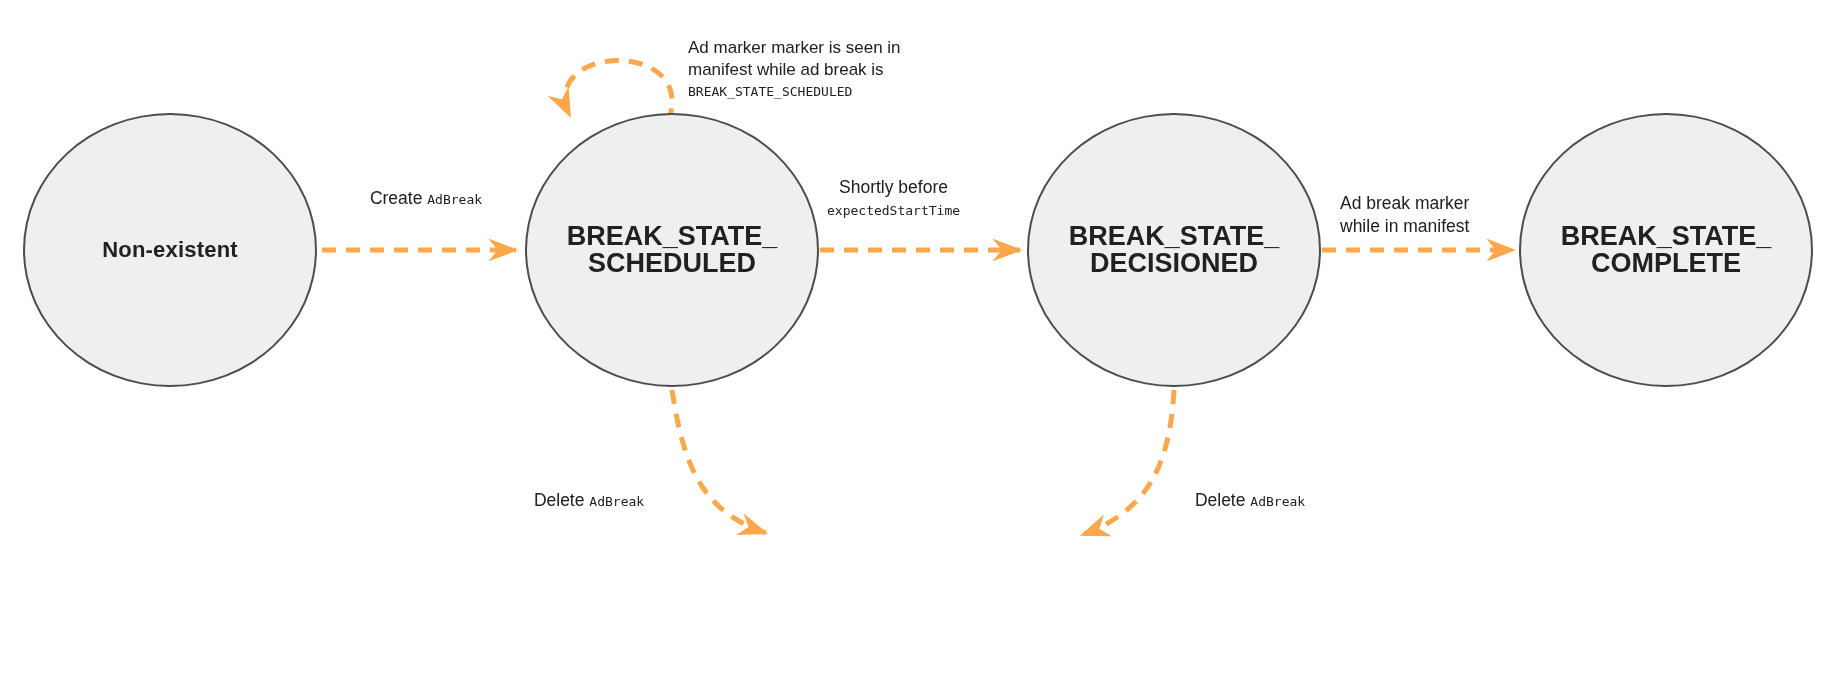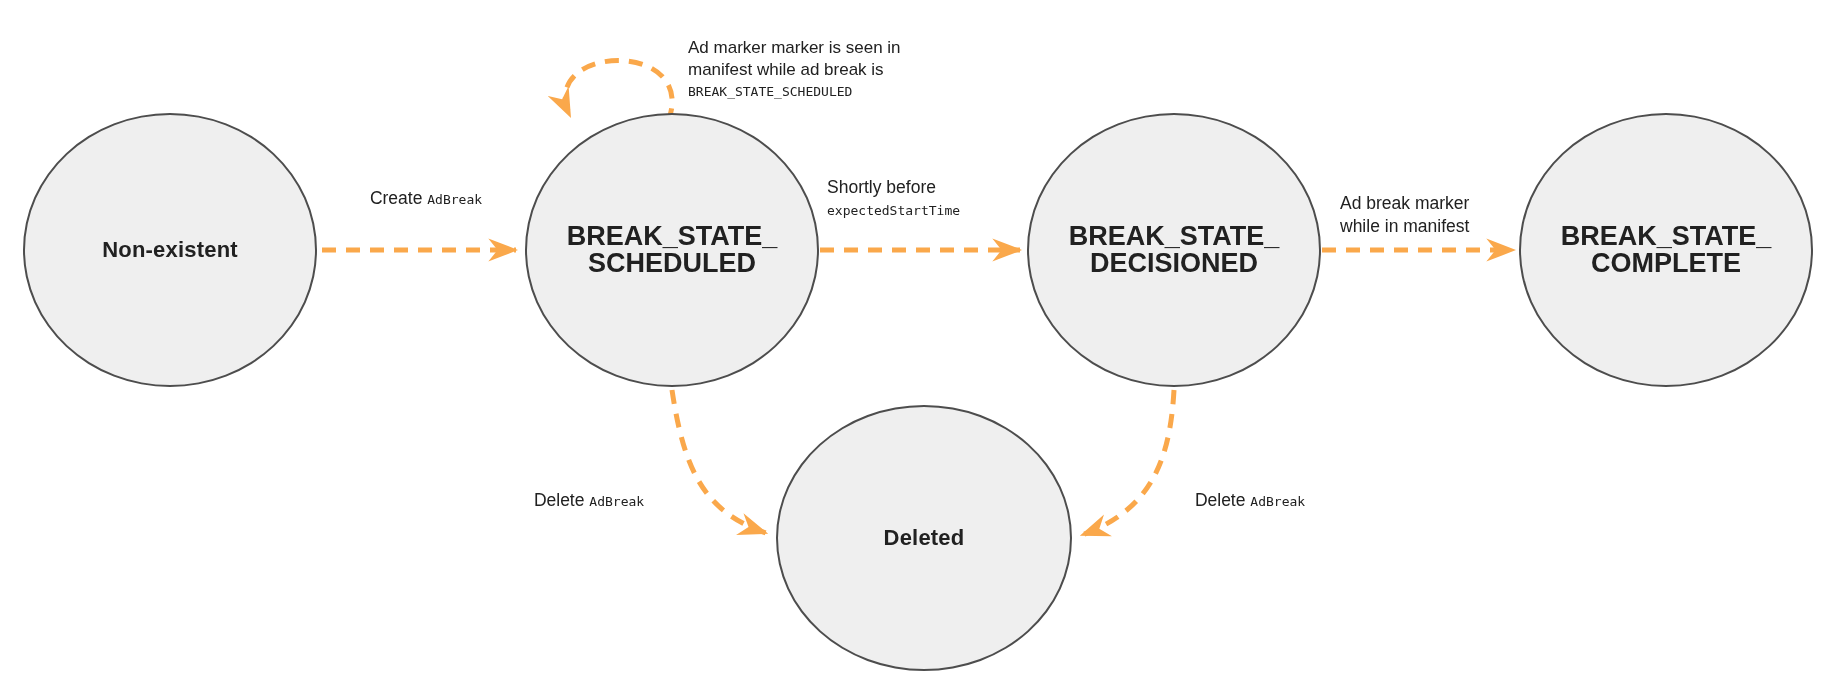--- a/index.html
+++ b/index.html
@@ -23,21 +23,21 @@
   .name-sans{font-weight:bold;font-size:22px;letter-spacing:0.2px;}
   .name-mono{
     font-family:Liberation Sans, sans-serif;font-weight:bold;
     font-size:27px;line-height:27px;white-space:pre-line;
   }
   .lbl{position:absolute;font-size:17.5px;line-height:23px;color:#212121;}
   .lbl .mono,.lbl.monoLine{font-family:"DejaVu Sans Mono",monospace;font-size:13px;}
   .center{text-align:center;}
   .lbl-create{left:346px;top:187px;width:160px;}
   .lbl-loop{left:688px;top:37px;line-height:22px;font-size:17px;}
-  .lbl-shortly{left:827px;top:176px;}
+  .lbl-shortly{left:827px;top:176px;text-align:center;}
   .lbl-markerseen{left:1340px;top:176px;margin-top:16px;}
   .lbl-delete-left{left:509px;top:489px;width:160px;}
   .lbl-delete-right{left:1170px;top:489px;width:160px;}
 </style>
 </head>
 <body>
 
 <div class="canvas">
 
   <svg class="edges" width="1844" height="687" viewBox="0 0 1844 687">
@@ -69,23 +69,20 @@
   <div class="state state-main state-dec">
     <div class="name-mono">BREAK_STATE_
 DECISIONED</div>
   </div>
 
   <div class="state state-main state-comp">
     <div class="name-mono">BREAK_STATE_
 COMPLETE</div>
   </div>
 
-  <div class="state state-del">
-    <div class="name-sans">Deleted</div>
-  </div>
 
   <div class="lbl center lbl-create">
     <span>Create </span><span class="mono">AdBreak</span>
   </div>
 
   <div class="lbl lbl-loop">
     <div>Ad marker marker is seen in</div>
     <div>manifest while ad break is</div>
     <div class="mono">BREAK_STATE_SCHEDULED</div>
   </div>

